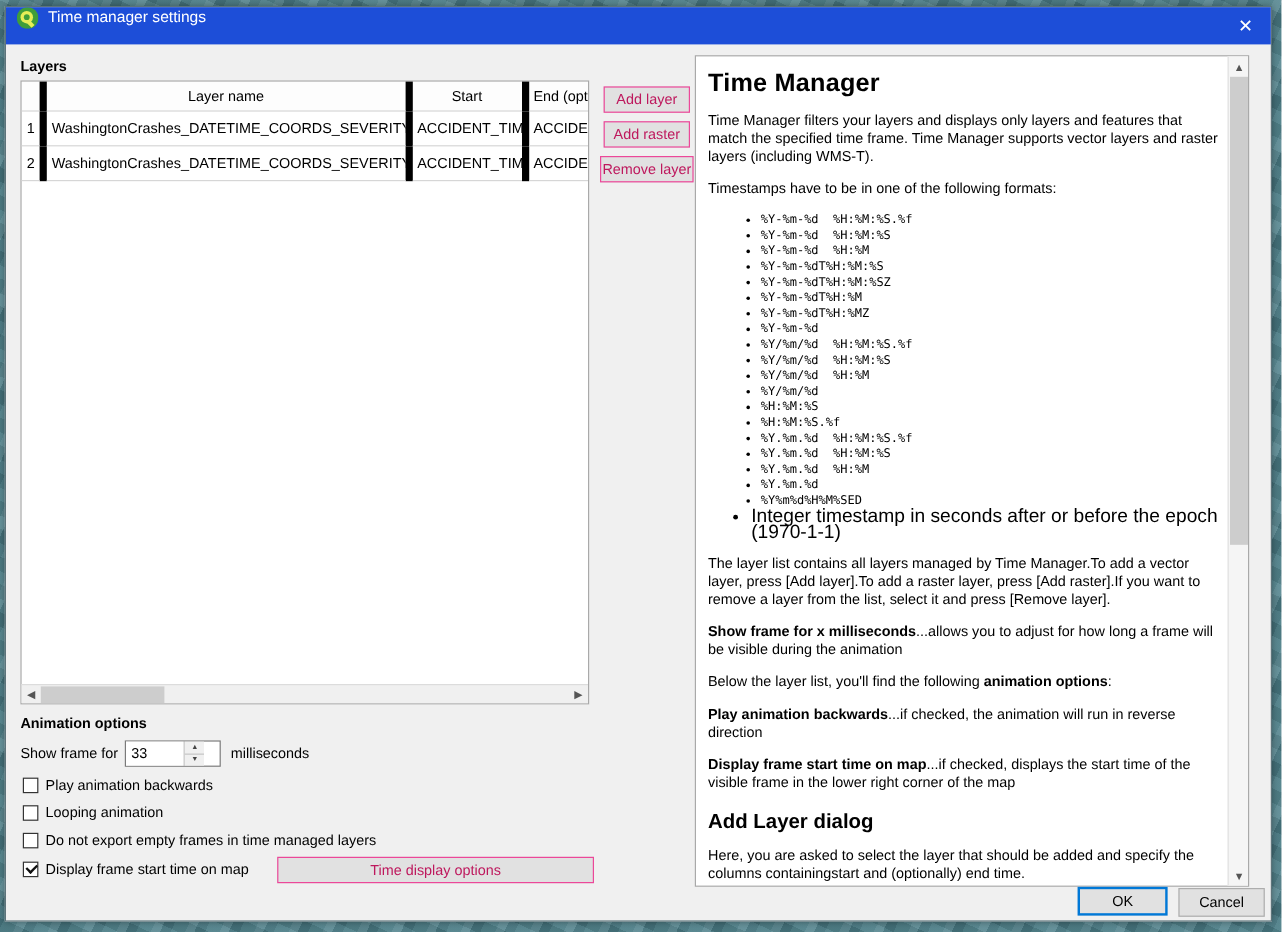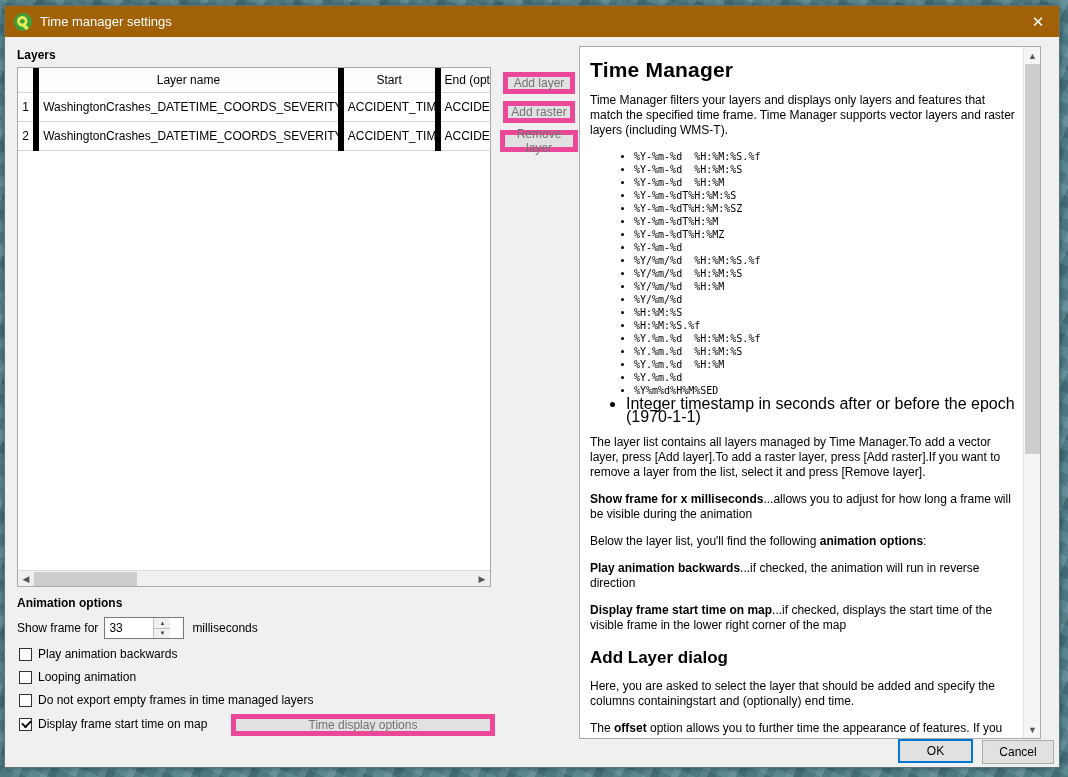--- a/index.html
+++ b/index.html
@@ -16,21 +16,21 @@
 
   .dialog {
     position:absolute; left:4px; top:5px; width:1056px; height:763px;
     background:#f0f0f0; border:1px solid #5d747b;
     box-shadow:0 0 6px rgba(0,0,0,0.35);
   }
 
   
   .titlebar {
     position:absolute; left:0; top:0; right:0; height:31px;
-    background:#a16207; display:flex; align-items:center; padding-left:9px;
+    background:#1d4ed8; display:flex; padding-left:9px;
   }
   .titlebar .app-icon { width:18px; height:18px; margin-right:8px; flex:0 0 auto; }
   .titlebar .title-text { color:#ffffff; font-size:13px; }
   .titlebar .close-btn {
     margin-left:auto; width:42px; height:31px; display:flex; align-items:center; justify-content:center;
     color:#ffffff; font-size:15px; cursor:default;
   }
 
   
   .section-label { position:absolute; font-weight:bold; font-size:12px; color:#000; }
@@ -58,22 +58,22 @@
     border-top:1px solid #dcdcdc; display:flex; align-items:center;
   }
   .hscrollbar .arrow {
     width:16px; height:16px; font-size:9px; color:#555; display:flex; align-items:center; justify-content:center;
   }
   .hscrollbar .arrow.right { margin-left:auto; }
   .hscrollbar .thumb { position:absolute; left:16px; top:1px; width:103px; height:14px; background:#cdcdcd; }
 
   
   .win-btn {
-    position:absolute; height:22px; background:#e1e1e1; border:5px solid #ec4899;
-    font-family:"Liberation Sans", sans-serif; font-size:12px; color:#737373;
+    position:absolute; height:22px; background:#e1e1e1; border:1px solid #ec4899;
+    font-family:"Liberation Sans", sans-serif; font-size:12px; color:#be185d;
     display:flex; align-items:center; justify-content:center; cursor:default;
   }
   #btn-add-layer    { left:498px; top:66px;  width:72px; }
   #btn-add-raster   { left:498px; top:95px;  width:72px;text-align:center; }
   #btn-remove-layer { left:495px; top:124px; width:78px; }
 
   
   #anim-label { left:12px; top:590px; }
   .anim-row { position:absolute; left:12px; display:flex; align-items:center; font-size:12px; }
   #show-frame-row { top:611px; }
@@ -224,20 +224,21 @@
       <input type="checkbox" checked="" style="">
       <span>Display frame start time on map</span>
     </label>
 
     <button class="win-btn" id="btn-time-display">Time display options</button>
 
     <div class="help-panel">
       <div class="help-content">
         <h1>Time Manager</h1>
         <p>Time Manager filters your layers and displays only layers and features that match the specified time frame. Time Manager supports vector layers and raster layers (including WMS-T).</p>
+        <p>Timestamps have to be in one of the following formats:</p>
         <ul class="fmt-list">
             <li class="mono">%Y-%m-%d  %H:%M:%S.%f</li>
             <li class="mono">%Y-%m-%d  %H:%M:%S</li>
             <li class="mono">%Y-%m-%d  %H:%M</li>
             <li class="mono">%Y-%m-%dT%H:%M:%S</li>
             <li class="mono">%Y-%m-%dT%H:%M:%SZ</li>
             <li class="mono">%Y-%m-%dT%H:%M</li>
             <li class="mono">%Y-%m-%dT%H:%MZ</li>
             <li class="mono">%Y-%m-%d</li>
             <li class="mono">%Y/%m/%d  %H:%M:%S.%f</li>

